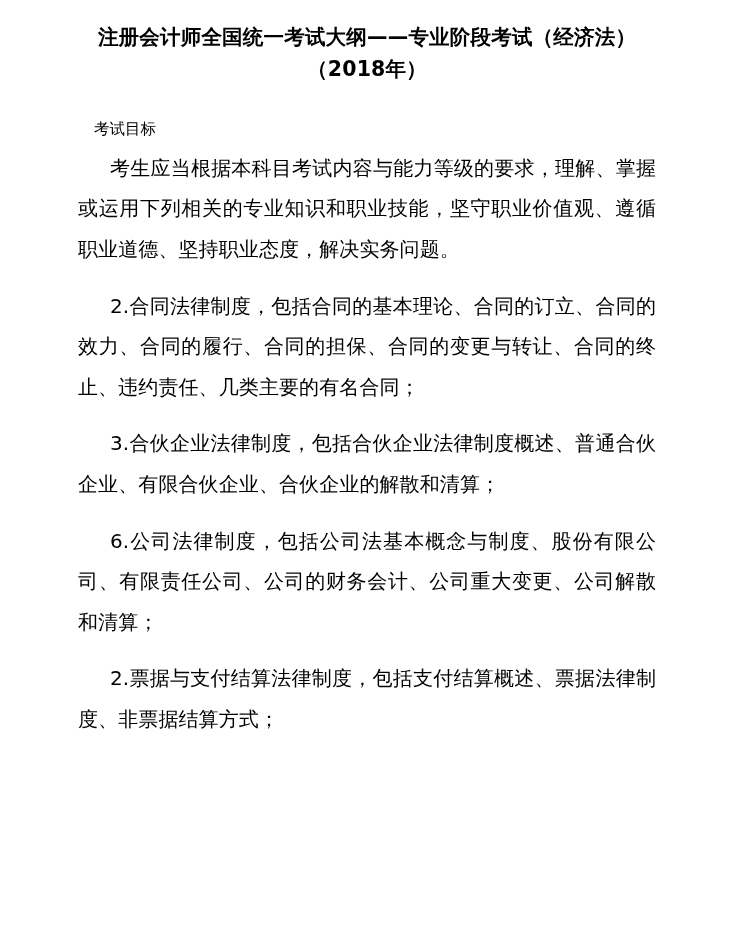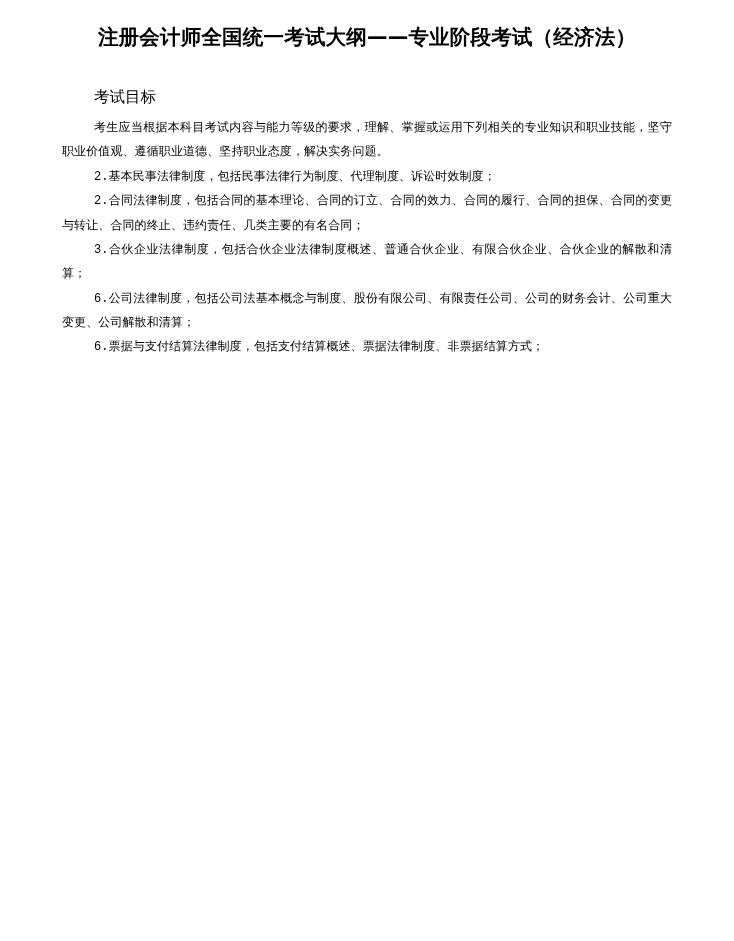--- a/index.html
+++ b/index.html
@@ -34,44 +34,43 @@
     display: block;
   }
   .section-heading {
     font-size: 15.5px;
     font-weight: normal;
     margin: 30px 0 0 0;
     text-indent: 32px;
     line-height: 1.7;
   }
   .body-text {
-    font-size: 12px;
+    font-size: 20px;
     line-height: 2.03;
     text-align: justify;
     text-justify: inter-ideograph;
-    margin: 0;
+    margin: 16px;
     text-indent: 32px;
     letter-spacing: 0.1px;
-    font-family: Liberation Mono, monospace;
   }
   .body-text.first-para {
     margin-top: 6px;
   }
 </style>
 </head>
 <body>
 
 <div class="page">
 
   <h1 class="doc-title">
     <span class="title-line">注册会计师全国统一考试大纲——专业阶段考试（经济法）</span>
+    <span class="title-line">（2018年）</span>
   </h1>
 
   <div class="section-heading">考试目标</div>
 
   <p class="body-text first-para">考生应当根据本科目考试内容与能力等级的要求，理解、掌握或运用下列相关的专业知识和职业技能，坚守职业价值观、遵循职业道德、坚持职业态度，解决实务问题。</p>
-  <p class="body-text">2.基本民事法律制度，包括民事法律行为制度、代理制度、诉讼时效制度；</p>
   <p class="body-text">2.合同法律制度，包括合同的基本理论、合同的订立、合同的效力、合同的履行、合同的担保、合同的变更与转让、合同的终止、违约责任、几类主要的有名合同；</p>
   <p class="body-text">3.合伙企业法律制度，包括合伙企业法律制度概述、普通合伙企业、有限合伙企业、合伙企业的解散和清算；</p>
   <p class="body-text">6.公司法律制度，包括公司法基本概念与制度、股份有限公司、有限责任公司、公司的财务会计、公司重大变更、公司解散和清算；</p>
-  <p class="body-text">6.票据与支付结算法律制度，包括支付结算概述、票据法律制度、非票据结算方式；</p>
+  <p class="body-text">2.票据与支付结算法律制度，包括支付结算概述、票据法律制度、非票据结算方式；</p>
 
 </div>
 
 </body></html>

